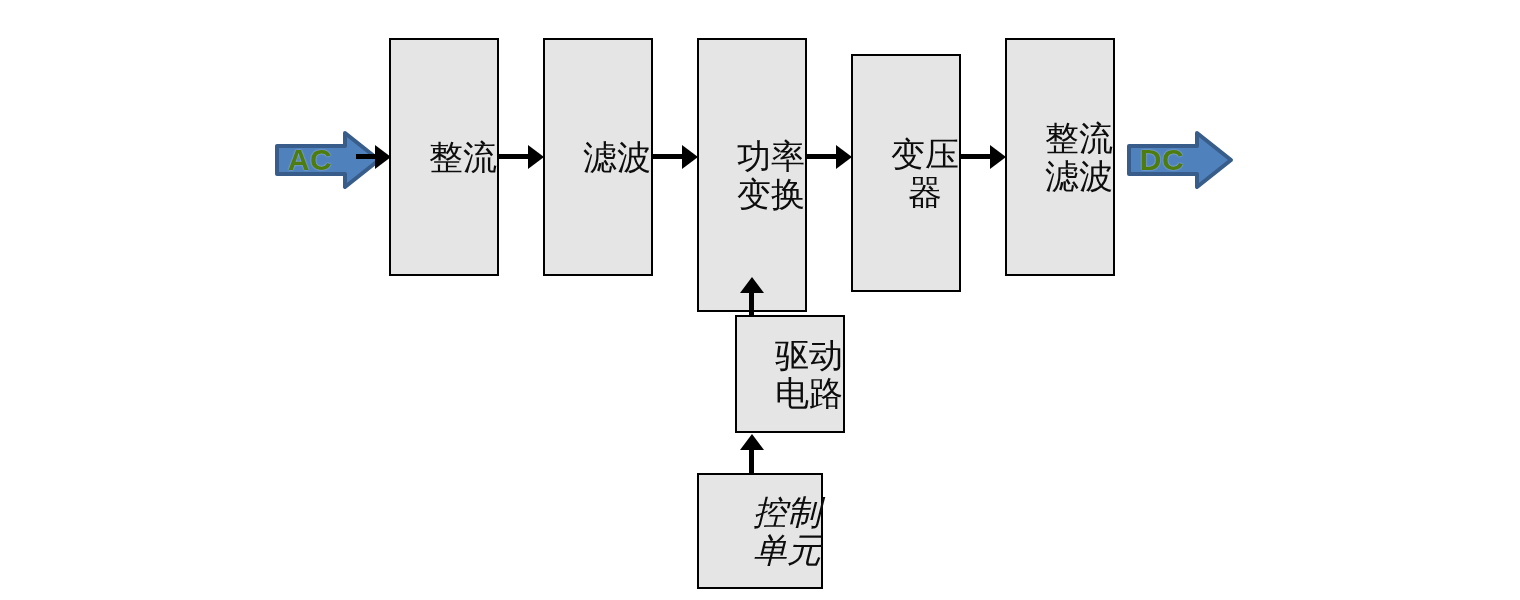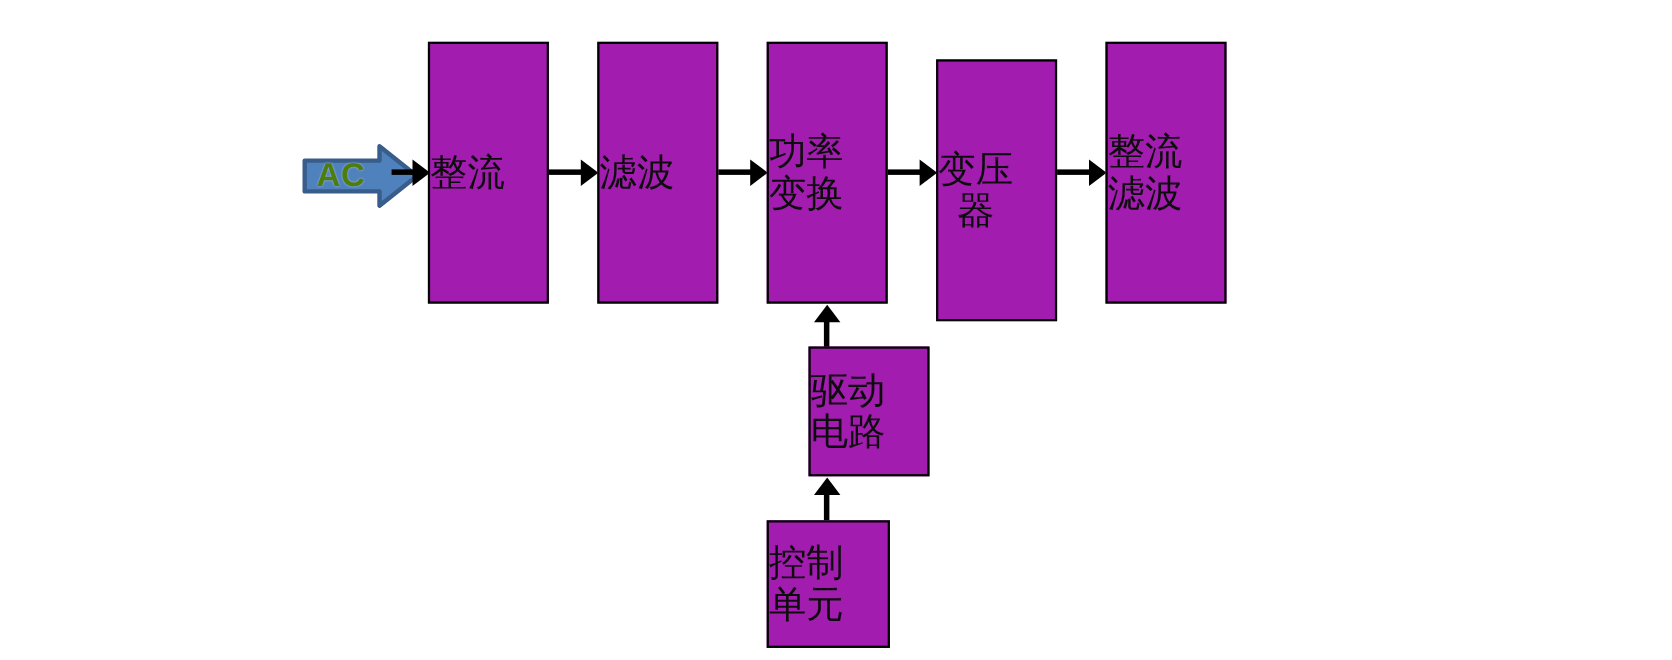--- a/index.html
+++ b/index.html
@@ -17,24 +17,24 @@
     height: 600px;
     background: #ffffff;
     overflow: hidden;
   }
 
   
   .block {
     position: absolute;
     box-sizing: border-box;
     border: 2.5px solid #000000;
-    background: #a21caf;
+    background: #e5e5e5;
     display: flex;
     align-items: center;
-    justify-content: flex-start;
+    justify-content: flex-end;
   }
   .block-label {
     font-family: "DejaVu Serif", "Liberation Serif", serif;
     font-size: 34px;
     line-height: 1.12;
     color: #0d0d0d;
     text-align: center;
     letter-spacing: 0px;
     white-space: pre-line;
     font-weight: 400;
@@ -141,21 +141,21 @@
 
   <div class="block" style="left:543px; top:38px; width:110px; height:238px;">
     <div class="block-label">滤波</div>
   </div>
 
   <div class="h-arrow" style="left:653px; top:145px; width:45px;">
     <div class="shaft" style="width:31px;"></div>
     <div class="head"></div>
   </div>
 
-  <div class="block" style="left:697px; top:38px; width:110px; height:238px;">
+  <div class="block" style="left:697px; top:38px; width:110px; height:274px;">
     <div class="block-label">功率
 变换</div>
   </div>
 
   <div class="h-arrow" style="left:807px; top:145px; width:45px;">
     <div class="shaft" style="width:31px;"></div>
     <div class="head"></div>
   </div>
 
   <div class="block" style="left:851px; top:54px; width:110px; height:238px;">
@@ -166,34 +166,42 @@
   <div class="h-arrow" style="left:961px; top:145px; width:45px;">
     <div class="shaft" style="width:31px;"></div>
     <div class="head"></div>
   </div>
 
   <div class="block" style="left:1005px; top:38px; width:110px; height:238px;">
     <div class="block-label">整流
 滤波</div>
   </div>
 
+  <div class="block-arrow" style="left:1127px; top:130px; width:106px; height:60px;">
+    <svg width="106" height="60" viewBox="0 0 106 60" aria-hidden="true">
+      <polygon points="2,16 70,16 70,3 104,30 70,57 70,44 2,44" fill="#4f81bd" stroke="#385d8a" stroke-width="4" stroke-linejoin="round"></polygon>
+    </svg>
+    <div class="ba-text" style="width:70px; justify-content:center;">
+      <span>DC</span>
+    </div>
+  </div>
 
   <div class="v-arrow" style="left:740px; top:277px; width:24px; height:39px;">
     <div class="head"></div>
     <div class="shaft" style="height:25px;"></div>
   </div>
 
   <div class="block" style="left:697px; top:315px; width:110px; height:118px;margin-left:38px;">
     <div class="block-label">驱动
 电路</div>
   </div>
 
   <div class="v-arrow" style="left:740px; top:434px; width:24px; height:39px;">
     <div class="head"></div>
     <div class="shaft" style="height:25px;"></div>
   </div>
 
-  <div class="block" style="left:697px; top:473px; width:112px; height:116px;">
+  <div class="block" style="left:697px; top:473px; width:126px; height:116px;font-style:italic;">
     <div class="block-label">控制
 单元</div>
   </div>
 
 </div>
 
 </body></html>

